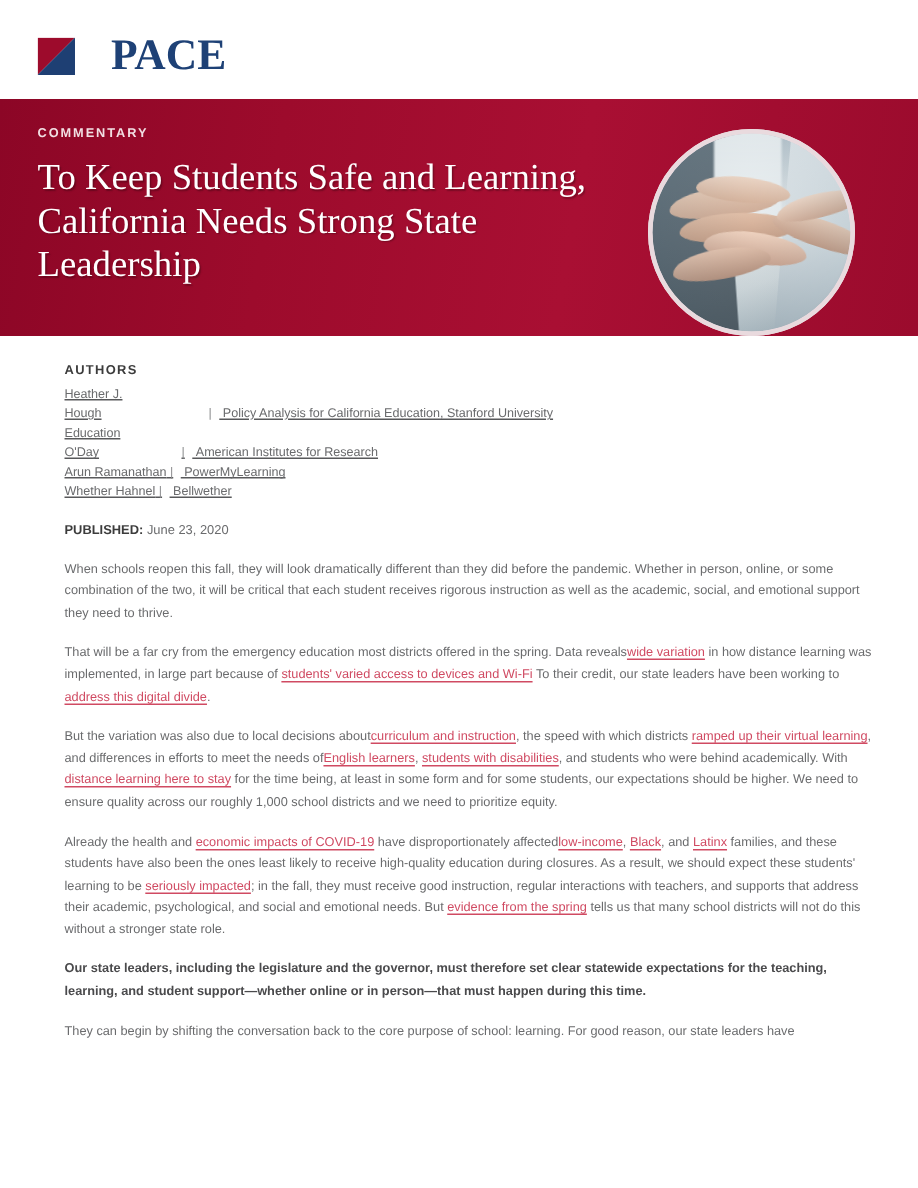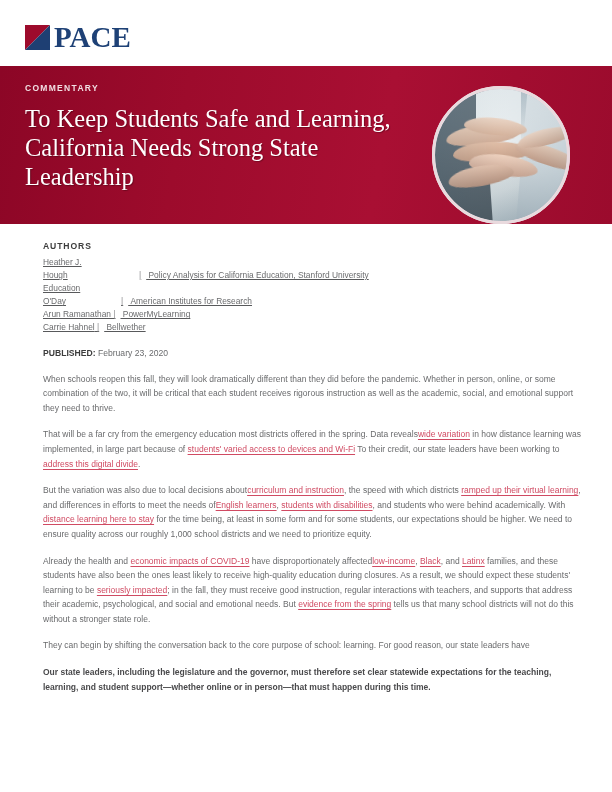--- a/index.html
+++ b/index.html
@@ -50,20 +50,21 @@
     background: #1e3f73;
     clip-path: polygon(100% 0, 100% 100%, 0 100%);
   }
   .logo-word {
     font-family: "Liberation Serif", serif;
     font-weight: bold;
     font-size: 29px;
     letter-spacing: 0px;
     color: #1e4176;
     line-height: 1;
+    margin-left: 20px;
   }
 
   
   .hero {
     position: relative;
     height: 158px;
     background: linear-gradient(100deg, #8c0626 0%, #9d0b2c 30%, #a90f33 62%, #9b0b2d 100%);
     overflow: visible;
   }
   .hero-inner {
@@ -273,32 +274,32 @@
         <span class="author-name narrow">O'Day</span>
         <span class="author-sep">|</span>
         <span class="author-affil">&nbsp;American Institutes for Research</span>
       </div>
       <div class="author-row">
         <span class="author-name auto">Arun Ramanathan</span>
         <span class="author-sep">&nbsp;|</span>
         <span class="author-affil">&nbsp;PowerMyLearning</span>
       </div>
       <div class="author-row">
-        <span class="author-name auto">Carrie Hahnel</span>
+        <span class="author-name auto">Whether Hahnel</span>
         <span class="author-sep">&nbsp;|</span>
         <span class="author-affil">&nbsp;Bellwether</span>
       </div>
     </div>
 
   <div class="published">
-    <b>PUBLISHED:</b><span>&nbsp;</span><span>February 23, 2020</span>
+    <b>PUBLISHED:</b><span>&nbsp;</span><span>June 23, 2020</span>
   </div>
 
   <div id="article-body">
       <p class="body"><span>When schools reopen this fall, they will look dramatically different than they did before the pandemic. Whether in person, online, or some combination of the two, it will be critical that each student receives rigorous instruction as well as the academic, social, and emotional support they need to thrive.</span></p>
       <p class="body"><span>That will be a far cry from the emergency education most districts offered in the spring. Data reveals</span><a class="lnk" href="#">wide variation</a><span> in how distance learning was implemented, in large part because of </span><a class="lnk" href="#">students' varied access to devices and Wi-Fi</a><span> To their credit, our state leaders have been working to </span><a class="lnk" href="#">address this digital divide</a><span>.</span></p>
       <p class="body"><span>But the variation was also due to local decisions about</span><a class="lnk" href="#">curriculum and instruction</a><span>, the speed with which districts </span><a class="lnk" href="#">ramped up their virtual learning</a><span>, and differences in efforts to meet the needs of</span><a class="lnk" href="#">English learners</a><span>, </span><a class="lnk" href="#">students with disabilities</a><span>, and students who were behind academically. With </span><a class="lnk" href="#">distance learning here to stay</a><span> for the time being, at least in some form and for some students, our expectations should be higher. We need to ensure quality across our roughly 1,000 school districts and we need to prioritize equity.</span></p>
       <p class="body"><span>Already the health and </span><a class="lnk" href="#">economic impacts of COVID-19</a><span> have disproportionately affected</span><a class="lnk" href="#">low-income</a><span>, </span><a class="lnk" href="#">Black</a><span>, and </span><a class="lnk" href="#">Latinx</a><span> families, and these students have also been the ones least likely to receive high-quality education during closures. As a result, we should expect these students' learning to be </span><a class="lnk" href="#">seriously impacted</a><span>; in the fall, they must receive good instruction, regular interactions with teachers, and supports that address their academic, psychological, and social and emotional needs. But </span><a class="lnk" href="#">evidence from the spring</a><span> tells us that many school districts will not do this without a stronger state role.</span></p>
+      <p class="body bold"><span>Our state leaders, including the legislature and the governor, must therefore set clear statewide expectations for the teaching, learning, and student support—whether online or in person—that must happen during this time.</span></p>
       <p class="body"><span>They can begin by shifting the conversation back to the core purpose of school: learning. For good reason, our state leaders have</span></p>
-      <p class="body bold"><span>Our state leaders, including the legislature and the governor, must therefore set clear statewide expectations for the teaching, learning, and student support—whether online or in person—that must happen during this time.</span></p>
     </div>
 
 </div>
 
 </body></html>

